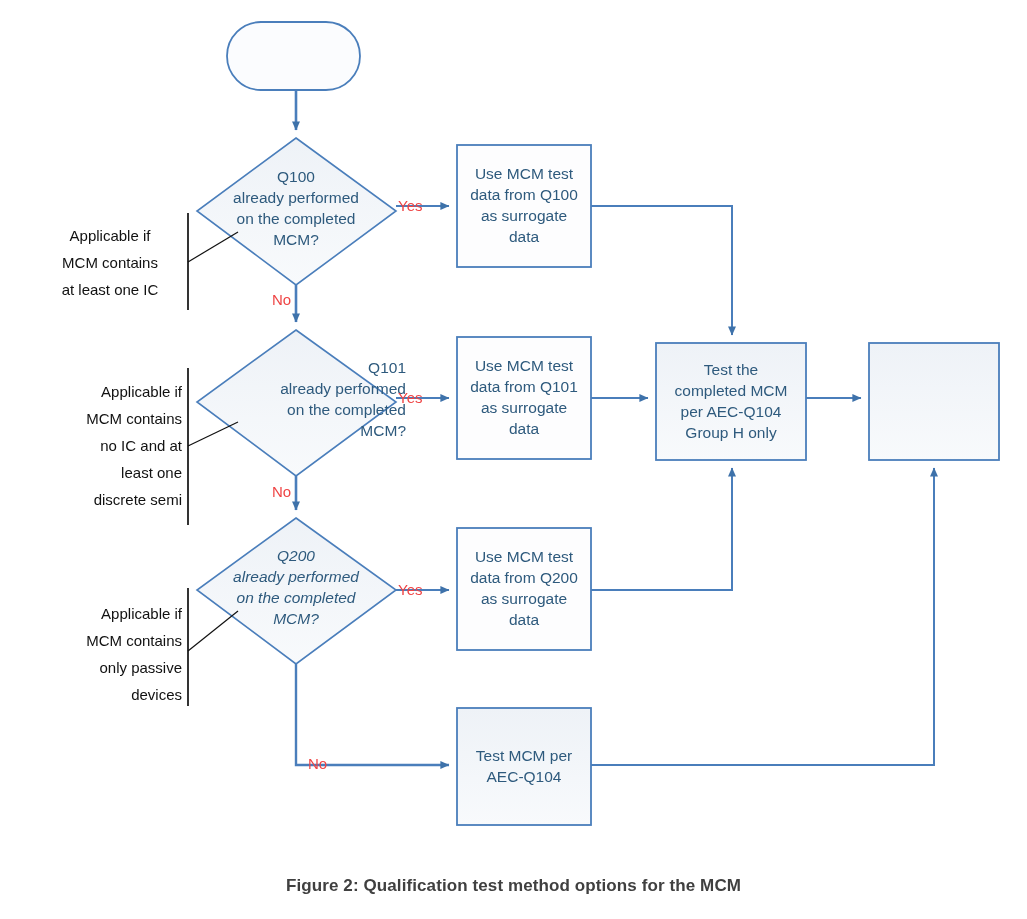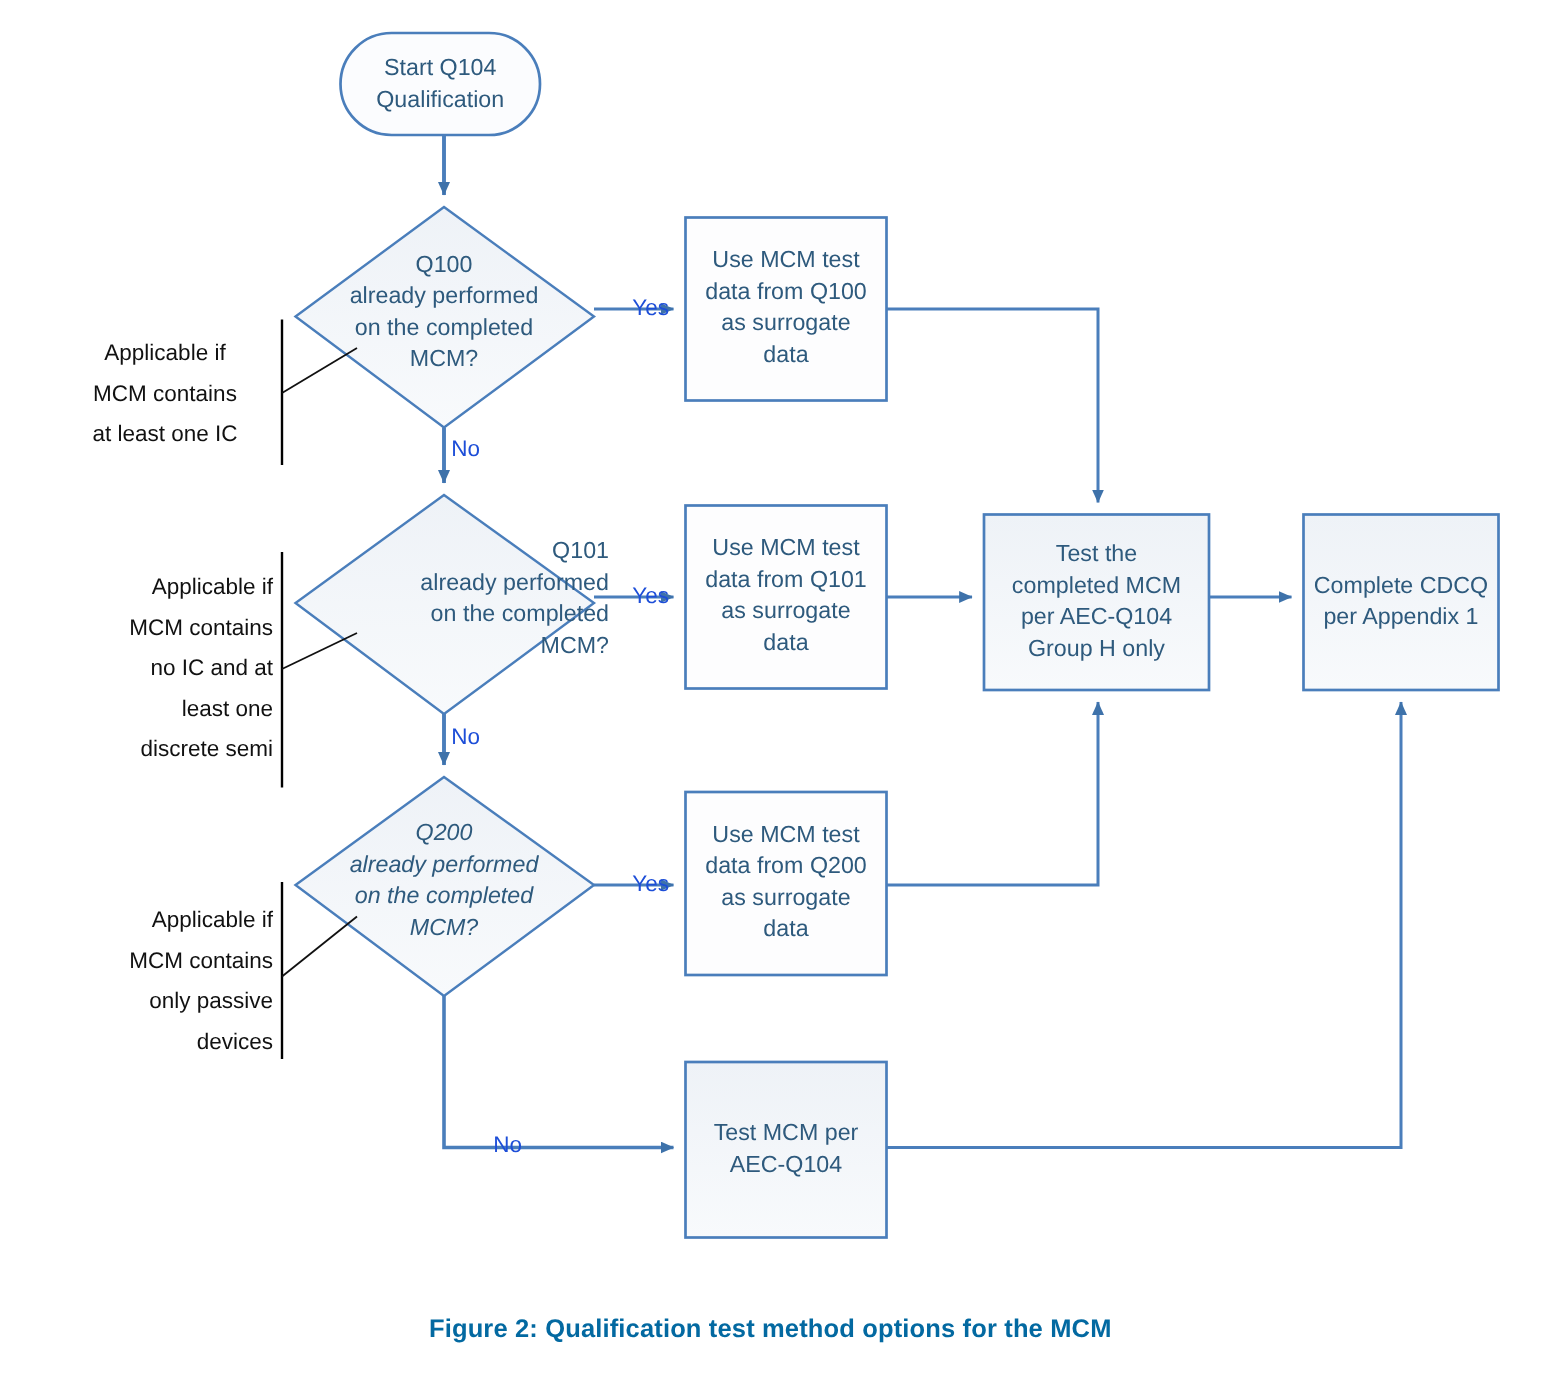--- a/index.html
+++ b/index.html
@@ -29,45 +29,45 @@
     color: #2e5a7d;
     font-family: "Liberation Sans", sans-serif;
     font-size: 15.5px;
     line-height: 21px;
     text-align: center;
     white-space: pre-line;
     pointer-events: none;
   }
   .edge-label {
     position: absolute;
-    color: #1d4ed8;
+    color: #ef4444;
     font-family: "Liberation Sans", sans-serif;
     font-size: 15px;
     line-height: 16px;
-    text-align: right;
+    text-align: left;
     white-space: nowrap;
   }
   .annotation {
     position: absolute;
     color: #111111;
     font-family: "Liberation Sans", sans-serif;
     font-size: 15px;
     line-height: 27px;
     white-space: pre-line;
   }
   .ann-1 { text-align: center; }
   .ann-2 { text-align: right; }
   .ann-3 { text-align: right; }
   #caption {
     position: absolute;
     left: 0;
     top: 876px;
     width: 1027px;
     text-align: center;
-    color: #0369a1;
+    color: #404040;
     font-family: "Liberation Sans", sans-serif;
     font-size: 17px;
     font-weight: bold;
     letter-spacing: 0.1px;
   }
 </style>
 </head>
 <body>
 
 <div id="figure">
@@ -134,22 +134,20 @@
     <line x1="188" y1="213" x2="188" y2="310" stroke="#000000" stroke-width="1.6"></line>
     <line x1="188" y1="262" x2="238" y2="232" stroke="#111111" stroke-width="1.2"></line>
 
     <line x1="188" y1="368" x2="188" y2="525" stroke="#000000" stroke-width="1.6"></line>
     <line x1="188" y1="446" x2="238" y2="422" stroke="#111111" stroke-width="1.2"></line>
 
     <line x1="188" y1="588" x2="188" y2="706" stroke="#000000" stroke-width="1.6"></line>
     <line x1="188" y1="651" x2="238" y2="611" stroke="#111111" stroke-width="1.2"></line>
   </svg>
 
-  <div class="node-label" style="left:227px; top:35px; width:133px;">Start Q104
-Qualification</div>
 
   <div class="node-label" style="left:186px; top:166px; width:220px;">Q100
 already performed
 on the completed
 MCM?</div>
 
   <div class="node-label" style="left:186px; top:357px; width:220px;text-align:right;">Q101
 already performed
 on the completed
 MCM?</div>
@@ -172,22 +170,20 @@
   <div class="node-label" style="left:458px; top:546px; width:132px;">Use MCM test
 data from Q200
 as surrogate
 data</div>
 
   <div class="node-label" style="left:657px; top:359px; width:148px;">Test the
 completed MCM
 per AEC-Q104
 Group H only</div>
 
-  <div class="node-label" style="left:866px; top:380px; width:136px;">Complete CDCQ
-per Appendix 1</div>
 
   <div class="node-label" style="left:458px; top:745px; width:132px;text-align:center;">Test MCM per
 AEC-Q104</div>
 
   <div class="edge-label" style="left:398px; top:198px; width:48px;">Yes</div>
   <div class="edge-label" style="left:272px; top:292px; width:48px;">No</div>
 
   <div class="edge-label" style="left:398px; top:390px; width:48px;">Yes</div>
   <div class="edge-label" style="left:272px; top:484px; width:48px;">No</div>
 

